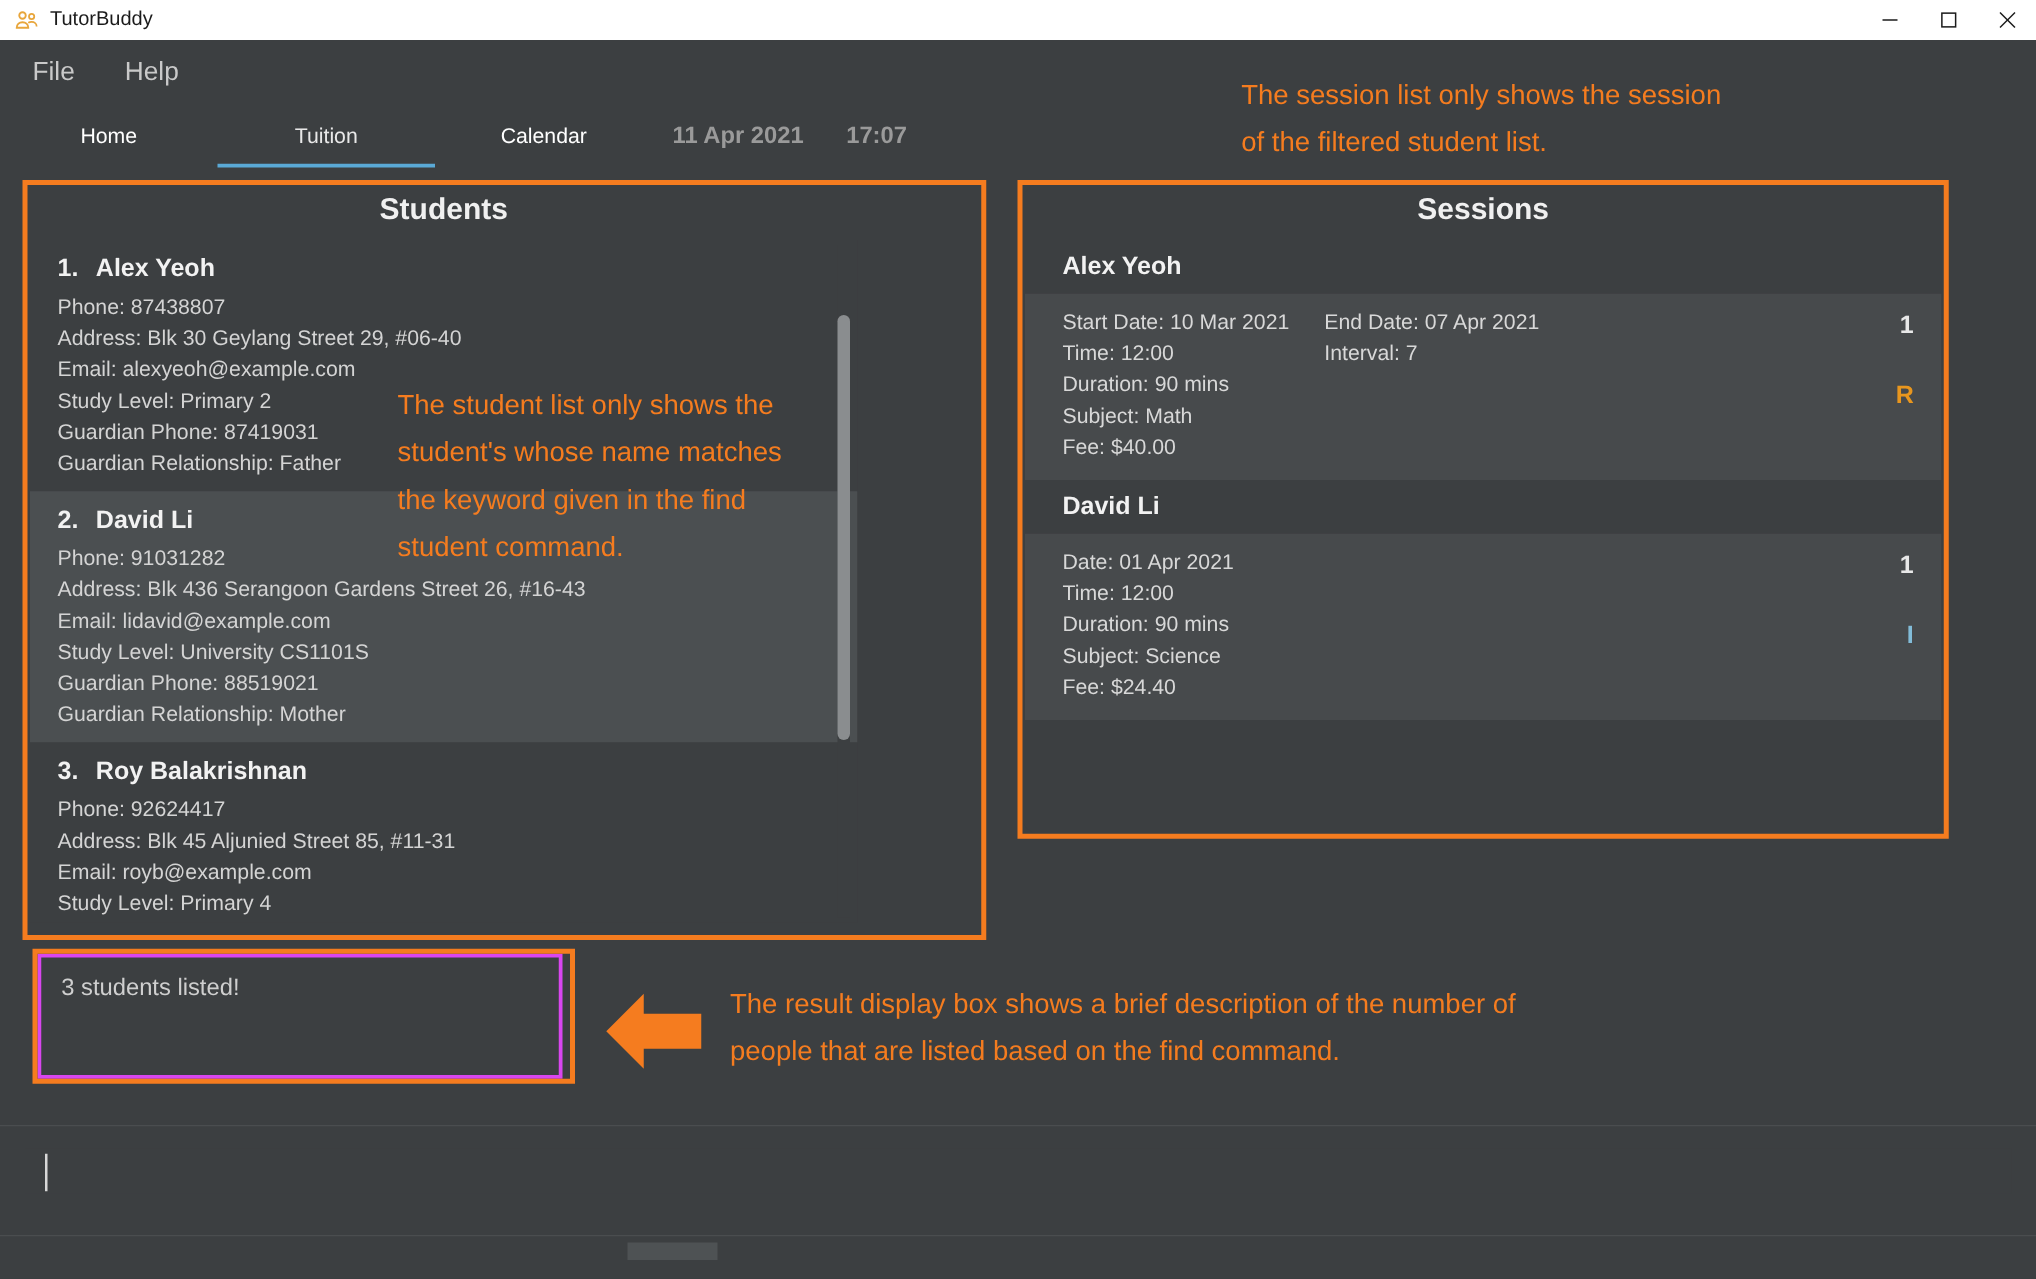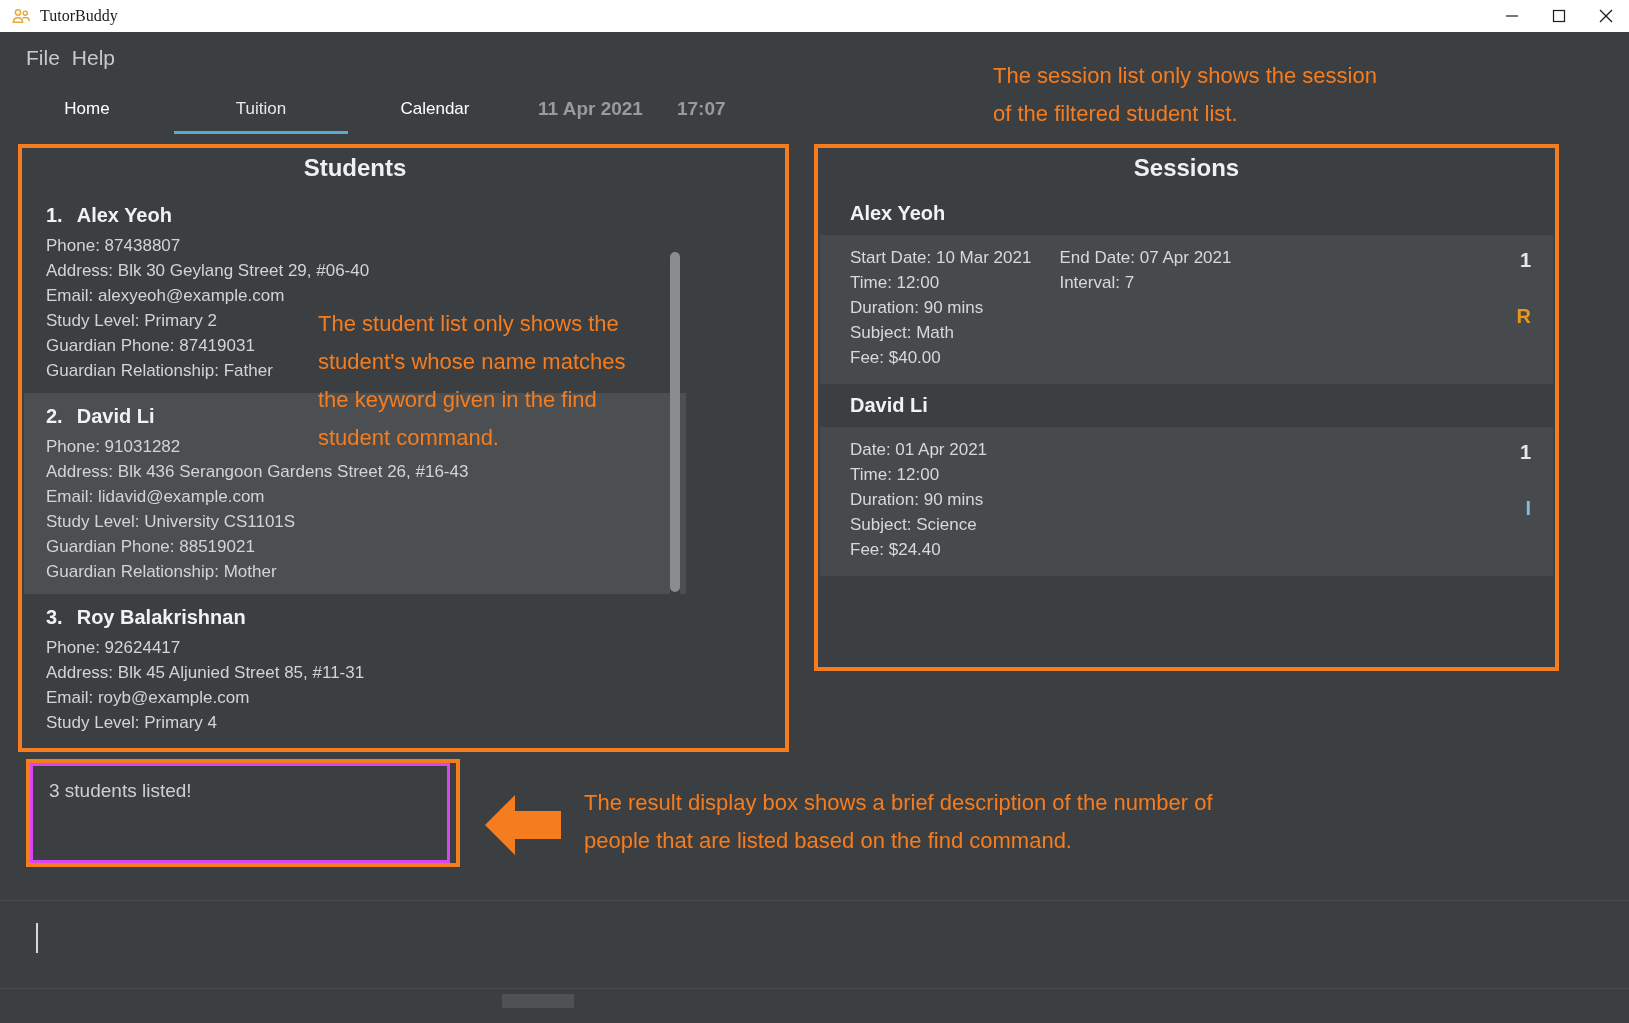--- a/index.html
+++ b/index.html
@@ -35,21 +35,20 @@
     gap: 9px;
   }
   .app-icon {
     width: 19px; height: 19px;
     display: block;
   }
   .titlebar-title {
     font-size: 16px;
     color: #1b1b1b;
     white-space: nowrap;
-    font-family: Liberation Serif, serif;
   }
   .titlebar-buttons {
     position: absolute;
     right: 0; top: 0;
     height: 32px;
     display: flex;
   }
   .win-btn {
     width: 47px; height: 32px;
     display: flex;
@@ -61,20 +60,21 @@
 
   
   .menubar {
     position: absolute;
     left: 0; top: 32px;
     width: 1629px; height: 52px;
     background: #3c3f41;
     display: flex;
     align-items: center;
     padding-left: 20px;
+    gap: 28px;
   }
   .menu-item {
     font-size: 21px;
     color: #c9c9c9;
     padding: 2px 6px;
   }
 
   
   .tabbar {
     position: absolute;

